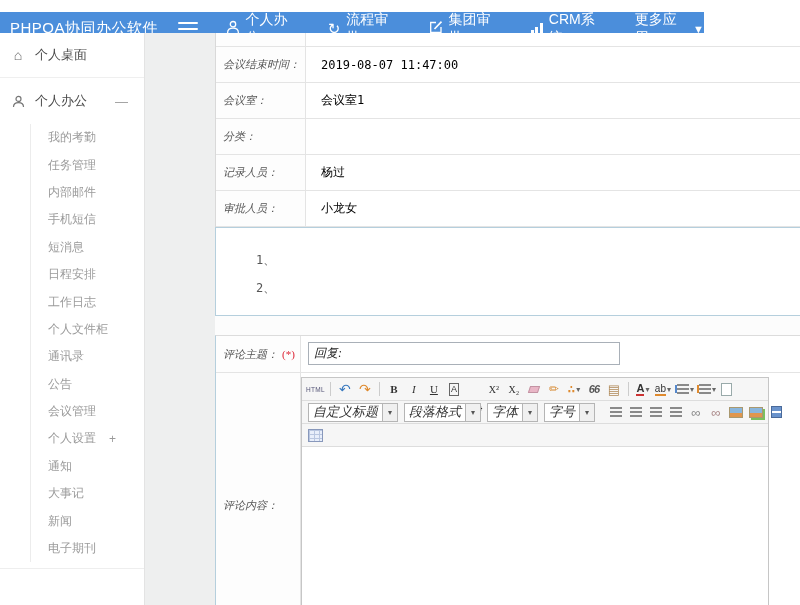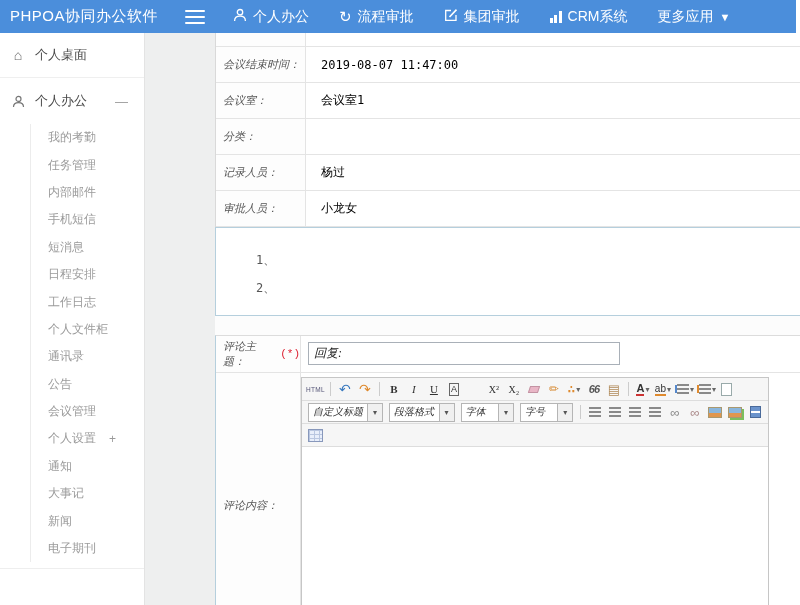--- a/index.html
+++ b/index.html
@@ -1,20 +1,20 @@
 <!DOCTYPE html>
 <html><head>
 <meta charset="utf-8">
 <style>
   * { margin:0; padding:0; box-sizing:border-box; }
   html,body { width:800px; height:605px; overflow:hidden;
     font-family:"Liberation Sans","DejaVu Sans",sans-serif; background:#fff; }
 
   
-  .header { position:absolute; left:0; top:0; width:796px; height:33px;
+  .header { position:absolute; left:0; top:12px; width:704px; height:33px;
     background:#4b8edb; color:#fff; display:flex; align-items:center; }
   .brand { font-size:15px; padding-left:10px; width:185px; letter-spacing:.5px; }
   .hamburger { width:20px; height:14px; display:flex; flex-direction:column;
     justify-content:space-between; cursor:pointer; margin-right:28px; }
   .hamburger i { display:block; height:2px; background:#fff; border-radius:1px; }
   .topnav { display:flex; align-items:center; gap:30px; font-size:14px; }
   .topnav .nav-item { display:flex; align-items:center; gap:6px; cursor:pointer; }
   .topnav .glyph { font-size:15px; line-height:1; }
   .chart-bars { display:flex; align-items:flex-end; gap:1.5px; height:12px; }
   .chart-bars i { width:3px; background:#fff; display:block; }
@@ -56,21 +56,21 @@
   .content-block { border:1px solid #b5cfdd; border-right:none; background:#fff;
     height:89px; padding:18px 0 0 40px; }
   .content-line { font-size:12px; color:#555; line-height:28px;
     font-family:"DejaVu Sans Mono","Liberation Mono",monospace; }
 
   
   .ctable { margin-top:19px; border-left:1px solid #b5cfdd; border-top:1px solid #dcdcdc; }
   .crow { display:flex; background:#fff; }
   .crow.subject { height:37px; border-bottom:1px solid #e4e4e4; }
   .clabel { width:85px; border-right:1px solid #e4e4e4; padding-left:7px; font-size:11px;
-    color:#555; font-style:italic; font-family:Liberation Mono, monospace;
+    color:#555; font-style:italic; font-family:Liberation Serif, serif;
     background:#fdfdfd; display:flex; align-items:center; }
   .crow.content-row { height:300px; }
   .crow.content-row .clabel { align-items:flex-start; padding-top:125px; }
   .required { color:#d23; font-style:normal; margin-left:4px; font-size:11px; }
   .cvalue { flex:1; position:relative; }
   .subject-input { position:absolute; left:7px; top:6px; width:312px; height:23px;
     border:1px solid #a9b0b8; font-size:12px; padding-left:5px; font-style:italic;
     color:#222; font-family:"Liberation Serif","DejaVu Serif",serif; }
 
   
@@ -108,21 +108,21 @@
     background:linear-gradient(180deg,#8ab6dd 0 5px,#e0964e 5px 100%); }
   .thumb.cam { box-shadow:2px 2px 0 #7bbf5e; }
   .media-shape { width:11px; height:12px; border:1px solid #4a6a9a; display:block;
     background:linear-gradient(#6a93cc 0 42%,#fff 42% 58%,#6a93cc 58% 100%); }
   .page-shape { width:11px; height:13px; border:1px solid #9aa; background:#fff; display:block; }
   .grid-shape { width:15px; height:13px; border:1px solid #8898bb; display:block;
     background:linear-gradient(#b9c6e0 1px,transparent 1px) 0 0/100% 4px,
                linear-gradient(90deg,#b9c6e0 1px,transparent 1px) 0 0/5px 100%, #e8eefa; }
   .tb-select { display:flex; align-items:center; height:19px; border:1px solid #b5b5b5;
     background:#fff; margin:0 3px; cursor:pointer; }
-  .tb-select .sel-text { font-size:10px; font-style:italic; color:#333; padding:0 4px;
+  .tb-select .sel-text { font-size:13px; font-style:italic; color:#333; padding:0 4px;
     font-family:"Liberation Serif","DejaVu Serif",serif; white-space:nowrap; }
   .tb-select .sel-btn { width:15px; height:100%; border-left:1px solid #b5b5b5;
     background:#f0f0f0; display:flex; align-items:center; justify-content:center;
     font-size:8px; color:#555; }
   .sel-w1 { width:96px; justify-content:space-between; }
   .sel-w2 { width:96px; justify-content:space-between; }
   .sel-w3 { width:78px; justify-content:space-between; }
   .sel-w4 { width:78px; justify-content:space-between; }
   .edit-area { height:160px; background:#fff; }
 </style>

